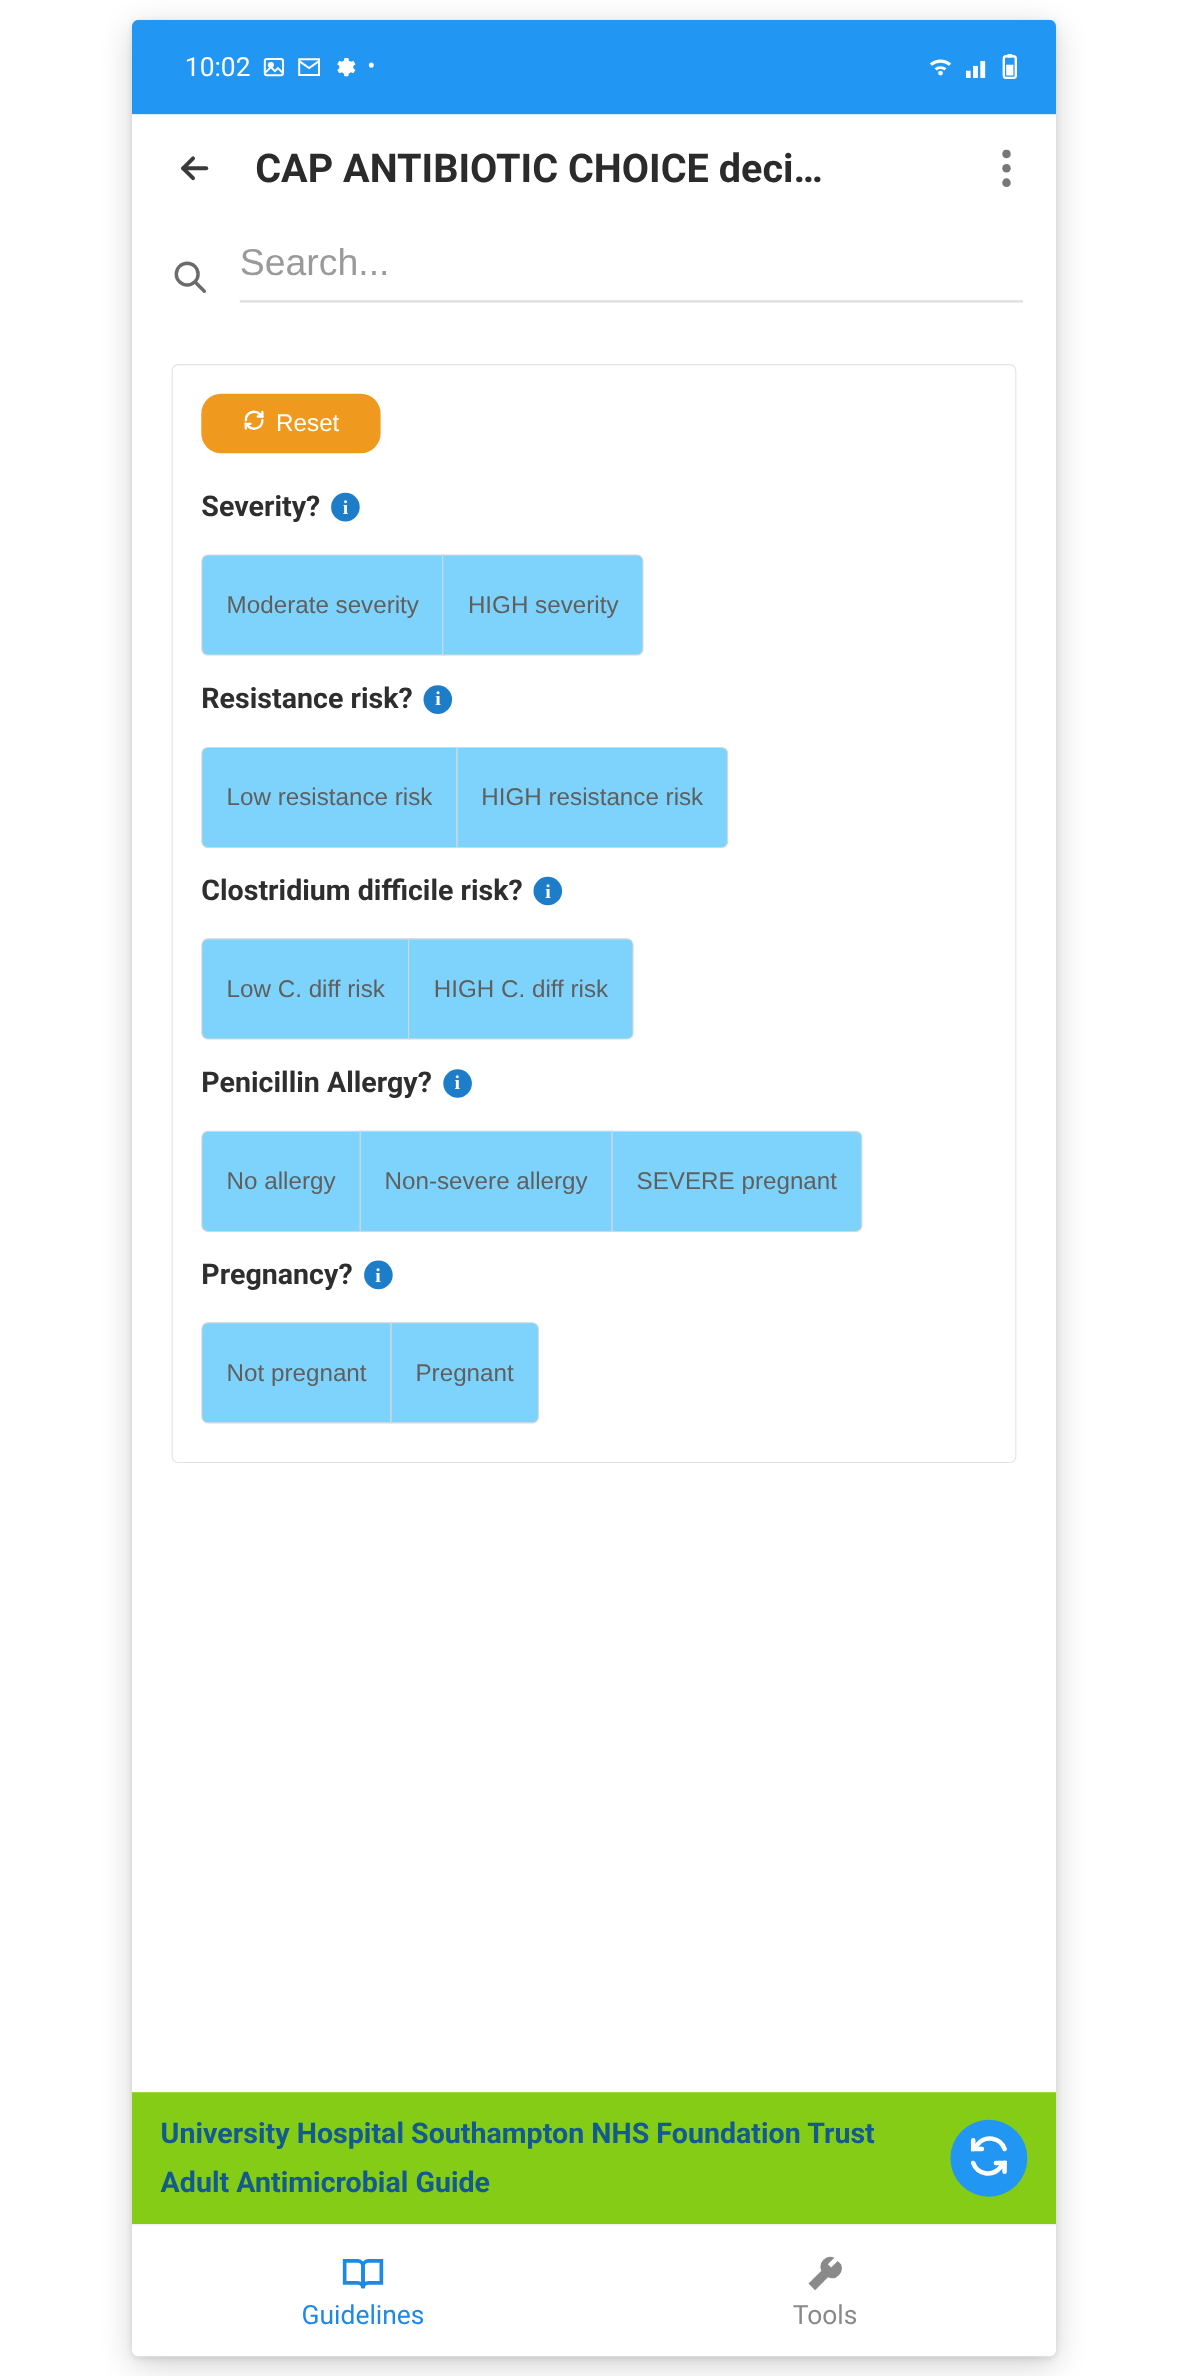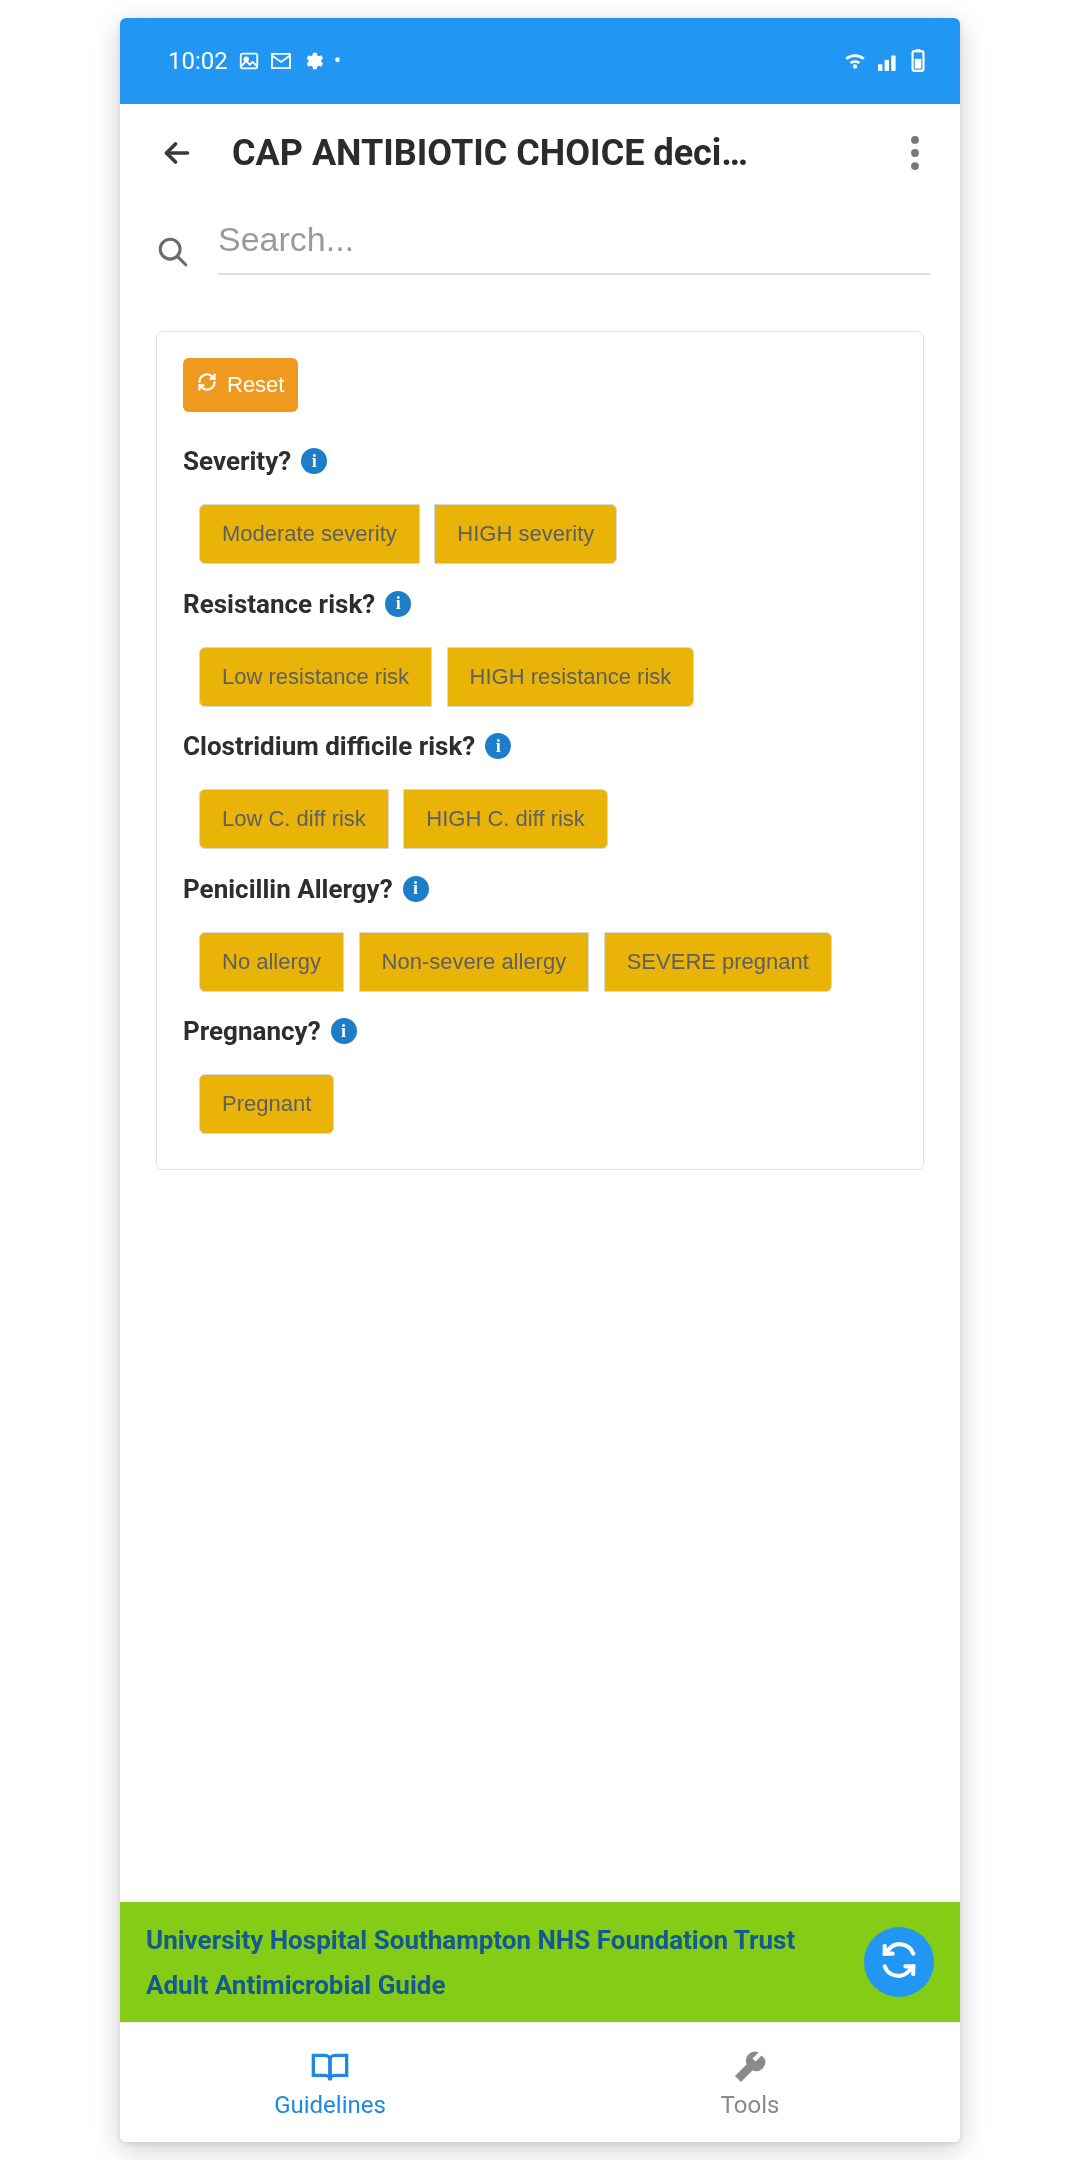--- a/index.html
+++ b/index.html
@@ -120,22 +120,22 @@
   }
   .card {
     border: 1.5px solid #e3e3e3;
     border-radius: 6px;
     padding: 26px 26px 30px 26px;
   }
   .reset-btn {
     background: #ef9a1f;
     color: #ffffff;
     border: none;
-    border-radius: 6px;
-    padding: 14px 14px;
+    border-radius: 18px;
+    padding: 14px 38px;
     font-size: 22px;
     font-weight: 500;
     display: inline-flex;
     align-items: center;
     gap: 10px;
     margin-bottom: 34px;
   }
   .q-block { margin-bottom: 26px; }
   .q-label-row {
     display: flex;
@@ -157,27 +157,26 @@
     font-size: 18px;
     display:inline-flex;align-items:center;justify-content:center;
     font-family: Georgia, serif;
   }
   .opt-row {
     display: flex;
     flex-wrap: wrap;
   }
   .opt {
     border: 1.5px solid #d7d7d7;
-    background: #eab308;
+    background: #7dd3fc;
     color: #5f5f5f;
     font-size: 22px;
-    padding: 16px 22px;
+    padding: 32px 22px;
     margin-right: -1.5px;
     margin-bottom: -1.5px;
-    margin-left: 16px;
   }
   .opt:first-child { border-top-left-radius: 6px; border-bottom-left-radius: 6px; }
   .opt:last-child  { border-top-right-radius: 6px; border-bottom-right-radius: 6px; margin-right: 0; }
 
   
   .banner {
     background: #84cc16;
     padding: 22px 26px 22px 26px;
     display: flex;
     align-items: center;
@@ -371,20 +370,21 @@
           </div>
         </div>
 
         
         <div class="q-block" style="margin-bottom:6px;">
           <div class="q-label-row">
             <span class="q-label">Pregnancy?</span>
             <span class="info-badge">i</span>
           </div>
           <div class="opt-row">
+            <button class="opt">Not pregnant</button>
             <button class="opt">Pregnant</button>
           </div>
         </div>
 
       </div>
     </div>
 
     <div class="banner">
       <div class="banner-text">
         <div class="banner-line1">University Hospital Southampton NHS Foundation Trust</div>

